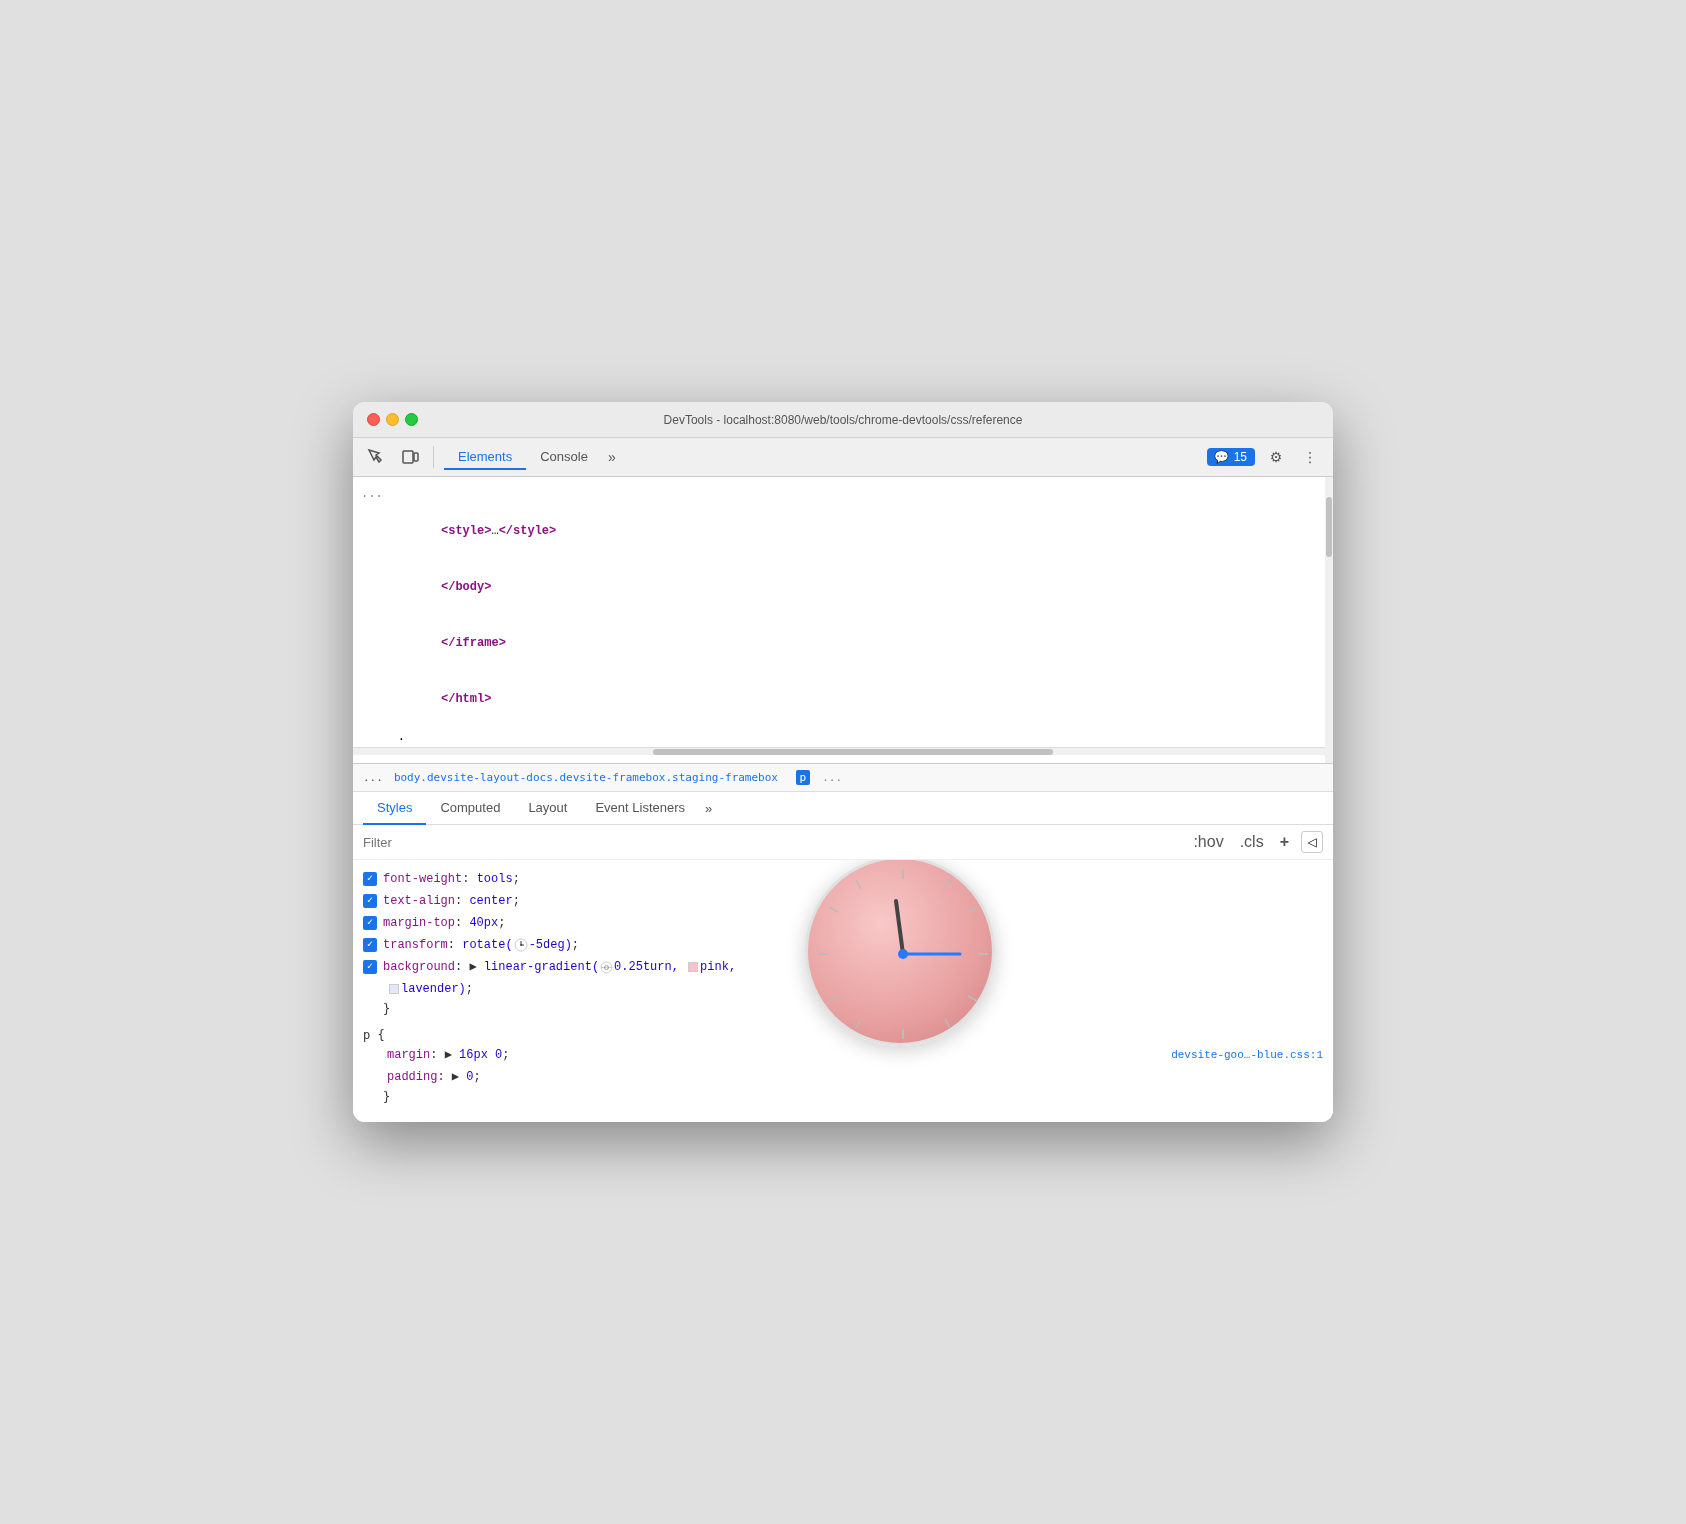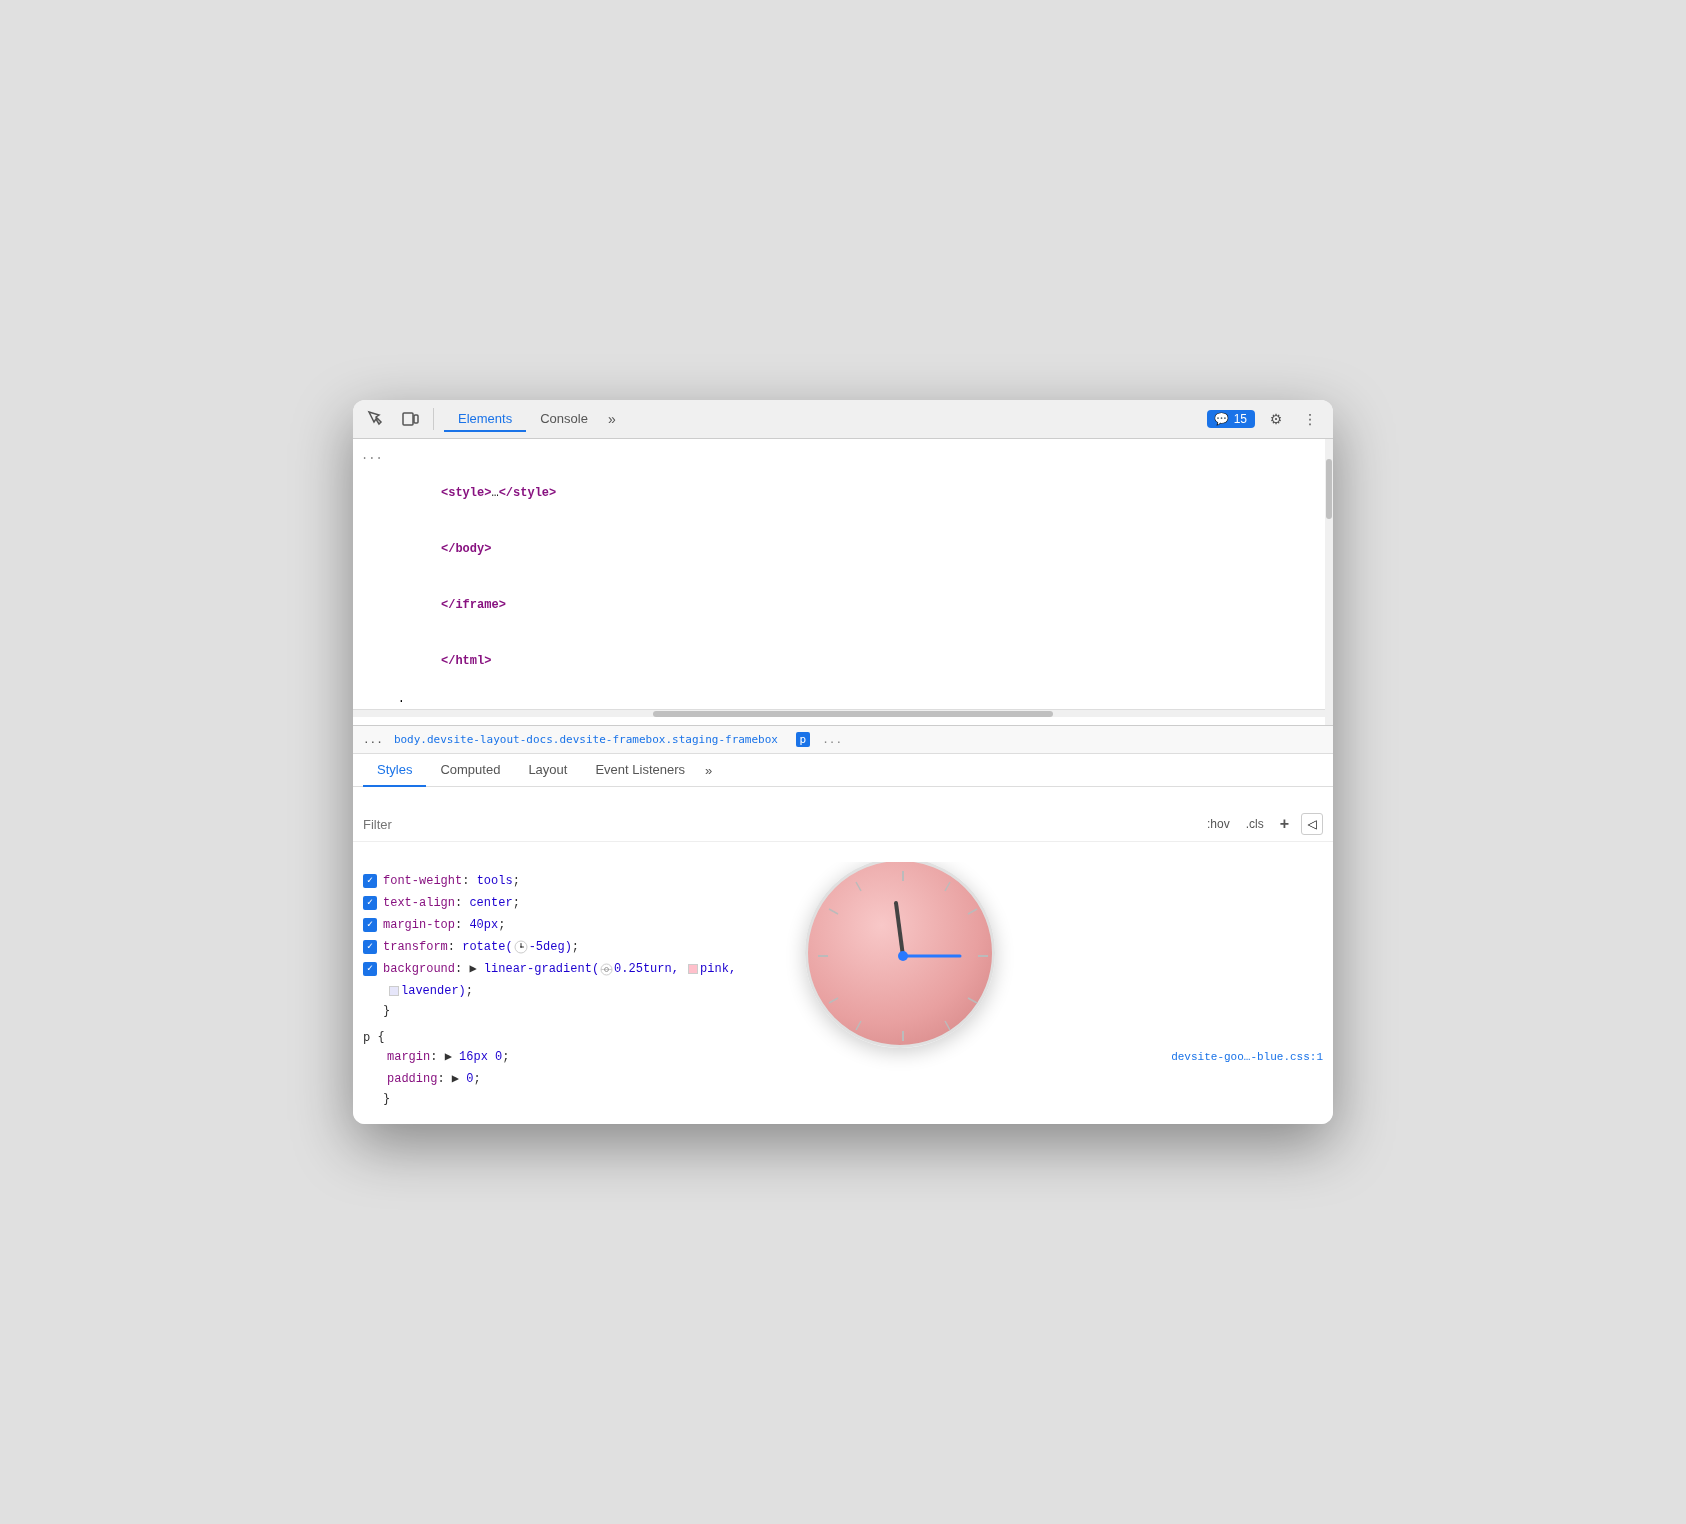--- a/index.html
+++ b/index.html
@@ -236,21 +236,20 @@
     .breadcrumb-sep {
       color: #888;
     }
 
     
     .styles-panel {
       background: white;
       flex: 1;
       display: flex;
       flex-direction: column;
-      gap: 20px;
     }
 
     
     .styles-tabs {
       border-bottom: 1px solid #ddd;
       padding: 0 10px;
       display: flex;
       align-items: center;
       gap: 0;
     }
@@ -296,21 +295,21 @@
       font-family: inherit;
     }
 
     .filter-actions {
       display: flex;
       align-items: center;
       gap: 8px;
     }
 
     .filter-btn {
-      font-size: 12px;
+      font-size: 16px;
       color: #555;
       cursor: pointer;
       padding: 2px 4px;
       border-radius: 3px;
     }
 
     .filter-box-icon {
       width: 22px;
       height: 22px;
       border: 1px solid #ccc;
@@ -412,20 +411,28 @@
 
     .indent {
       padding-left: 24px;
     }
   </style>
 </head>
 <body>
 
 <div class="window">
 
+  <div class="title-bar">
+    <div class="traffic-lights">
+      <div class="traffic-light close"></div>
+      <div class="traffic-light minimize"></div>
+      <div class="traffic-light maximize"></div>
+    </div>
+    <span class="title-bar-text">DevTools - localhost:8080/web/tools/chrome-devtools/css/reference</span>
+  </div>
 
   <div class="devtools-toolbar">
     <div class="toolbar-icon">
       <svg width="18" height="18" viewBox="0 0 18 18">
         <path d="M2 2 L7 12 L9 9 L12 14 L14 12 L9 7 L12 5 Z" fill="none" stroke="#555" stroke-width="1.5"></path>
       </svg>
     </div>
     <div class="toolbar-icon">
       <svg width="18" height="18" viewBox="0 0 18 18">
         <rect x="2" y="3" width="10" height="12" rx="1" fill="none" stroke="#555" stroke-width="1.5"></rect>

